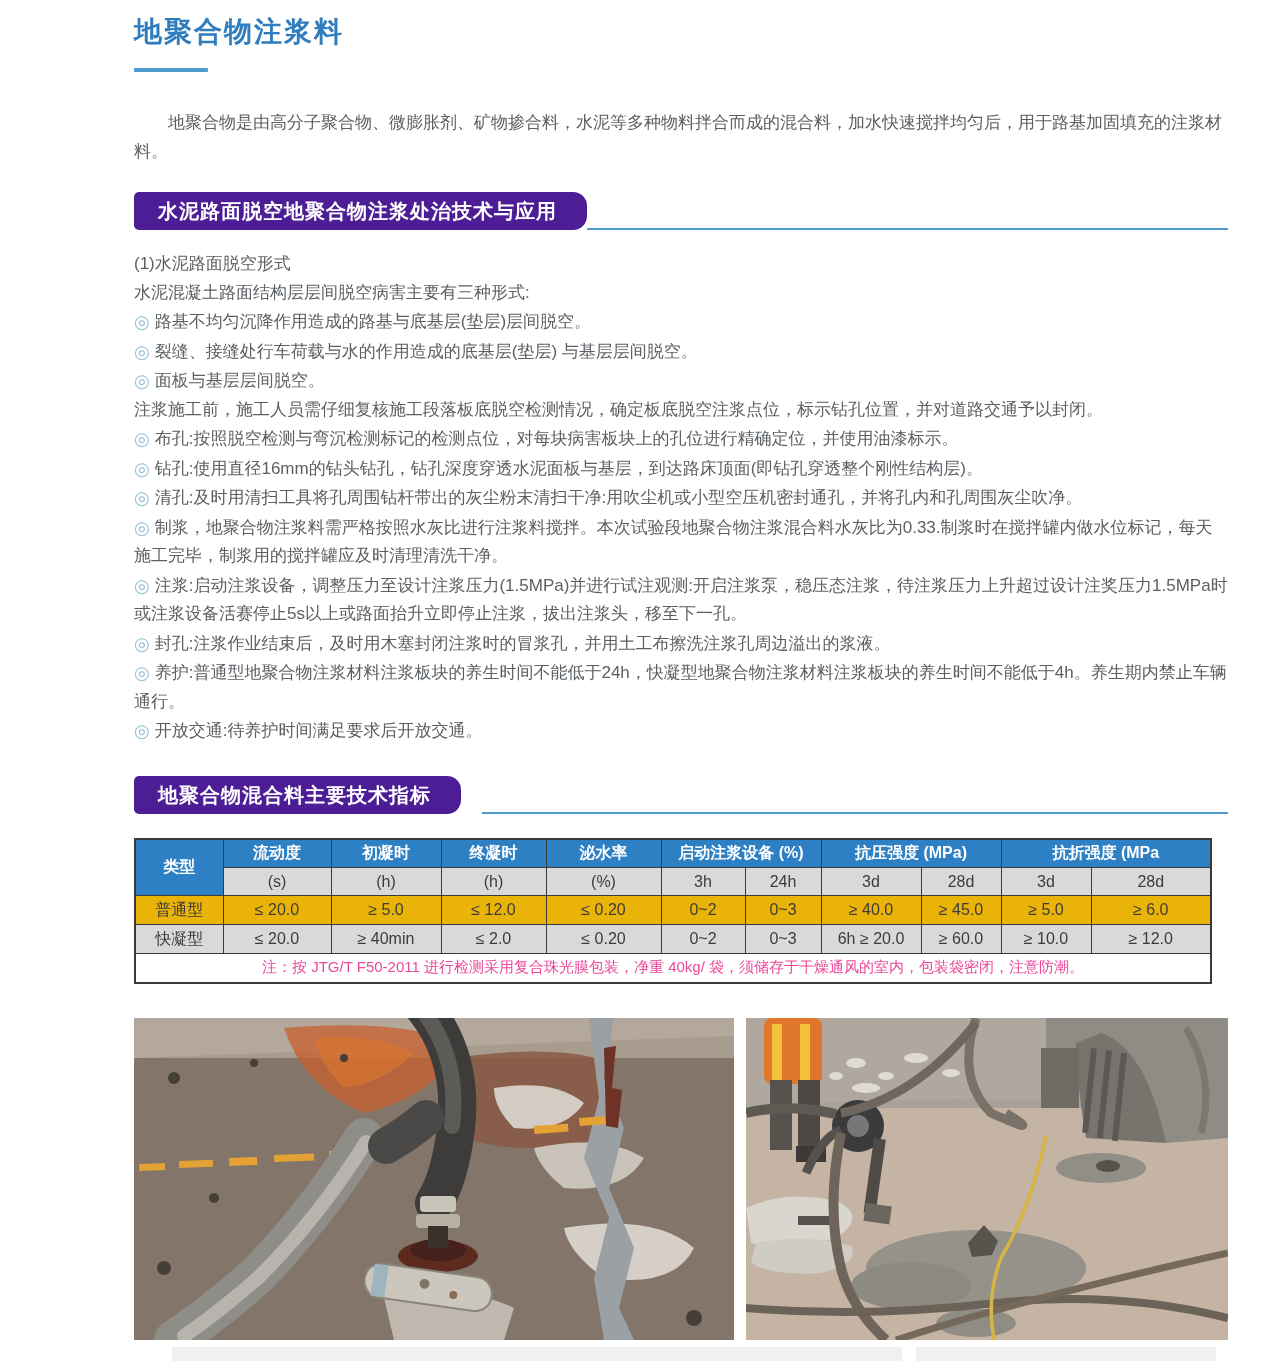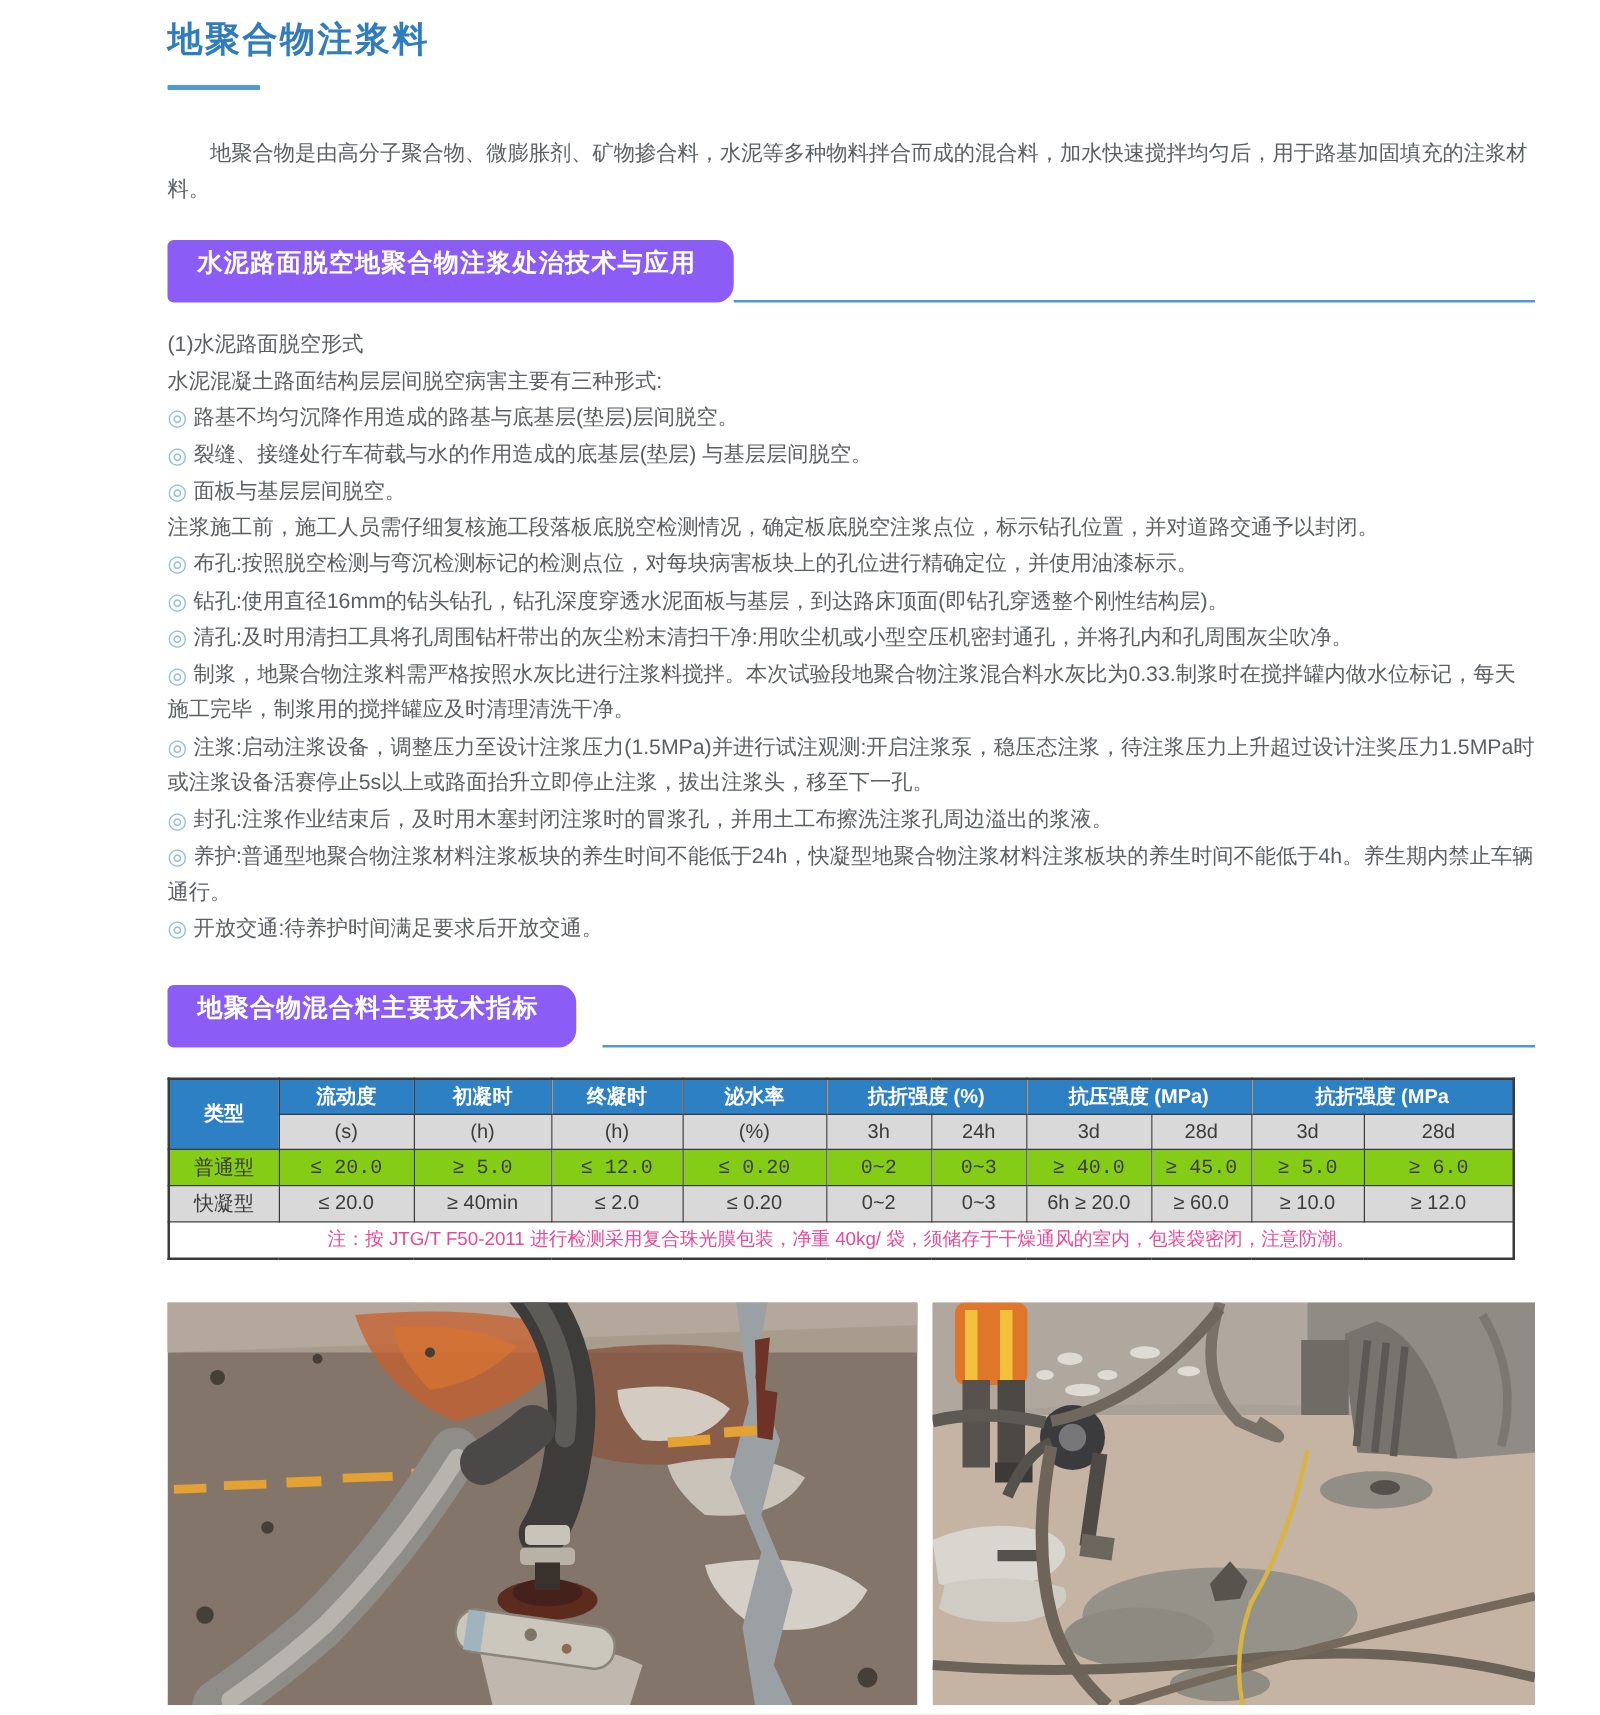--- a/index.html
+++ b/index.html
@@ -23,22 +23,22 @@
 
   
   .intro {
     margin-top: 36px; font-size: 17px; line-height: 29px;
     color: #5a5f63; text-indent: 2em;
   }
 
   
   .section-header { display: flex; align-items: flex-end; }
   .section-bar {
-    background: #8b5cf6; color: #ffffff; font-weight: bold;
-    font-size: 20px; line-height: 38px; height: 50px;
+    background: #4c1d95; color: #ffffff; font-weight: bold;
+    font-size: 20px; line-height: 38px; height: 38px;
     padding: 0 30px 0 24px; letter-spacing: 1px;
     border-radius: 5px 14px 14px 5px;
     white-space: nowrap;
   }
   .section-rule { flex: 1; border-bottom: 2px solid #4f9bd0; }
 
   .hdr1 { margin-top: 26px; }
   .hdr2 { margin-top: 30px; gap: 21px; }
 
   
@@ -57,21 +57,21 @@
     width: 1076px; border-collapse: collapse; table-layout: fixed;
     border: 2px solid #3a3a3a;
   }
   table.spec th, table.spec td {
     border: 1px solid #3a3a3a; text-align: center;
     font-size: 16px; padding: 0 2px; overflow: hidden; white-space: nowrap;
   }
   tr.head-main th { background: #2e80c4; color: #ffffff; font-weight: bold; height: 29px; }
   th.type-col { background: #2e80c4; color: #ffffff; font-weight: bold; }
   tr.head-sub td { background: #d9d9d9; color: #3c3c3c; height: 28px; }
-  tr.row-a td { background: #84cc16; color: #3c3c3c; height: 29px; font-family: Liberation Mono, monospace; }
+  tr.row-a td { background: #eab308; color: #3c3c3c; height: 29px; }
   tr.row-b td { background: #d9d9d9; color: #3c3c3c; height: 29px; }
   tr.note-row td { background: #ffffff; color: #ec4899; height: 29px; font-size: 15px; }
 
   
   .photos { margin-top: 34px; display: flex; gap: 12px; }
   .photo { display: block; }
 
   
   .bottom-hints { margin-top: 7px; display: flex; gap: 14px; padding-left: 38px; }
   .hint { height: 14px; background: #f1f0ee; }
@@ -130,21 +130,21 @@
           <col style="width:90px">
           <col style="width:120px">
       </colgroup>
       <tbody>
           <tr class="head-main">
         <th rowspan="2" class="type-col">类型</th>
         <th>流动度</th>
         <th>初凝时</th>
         <th>终凝时</th>
         <th>泌水率</th>
-        <th colspan="2">抗折强度 (%)</th>
+        <th colspan="2">启动注浆设备 (%)</th>
         <th colspan="2">抗压强度 (MPa)</th>
         <th colspan="2">抗折强度 (MPa</th>
       </tr>
       <tr class="head-sub">
         <td>(s)</td>
         <td>(h)</td>
         <td>(h)</td>
         <td>(%)</td>
         <td>3h</td>
         <td>24h</td>

